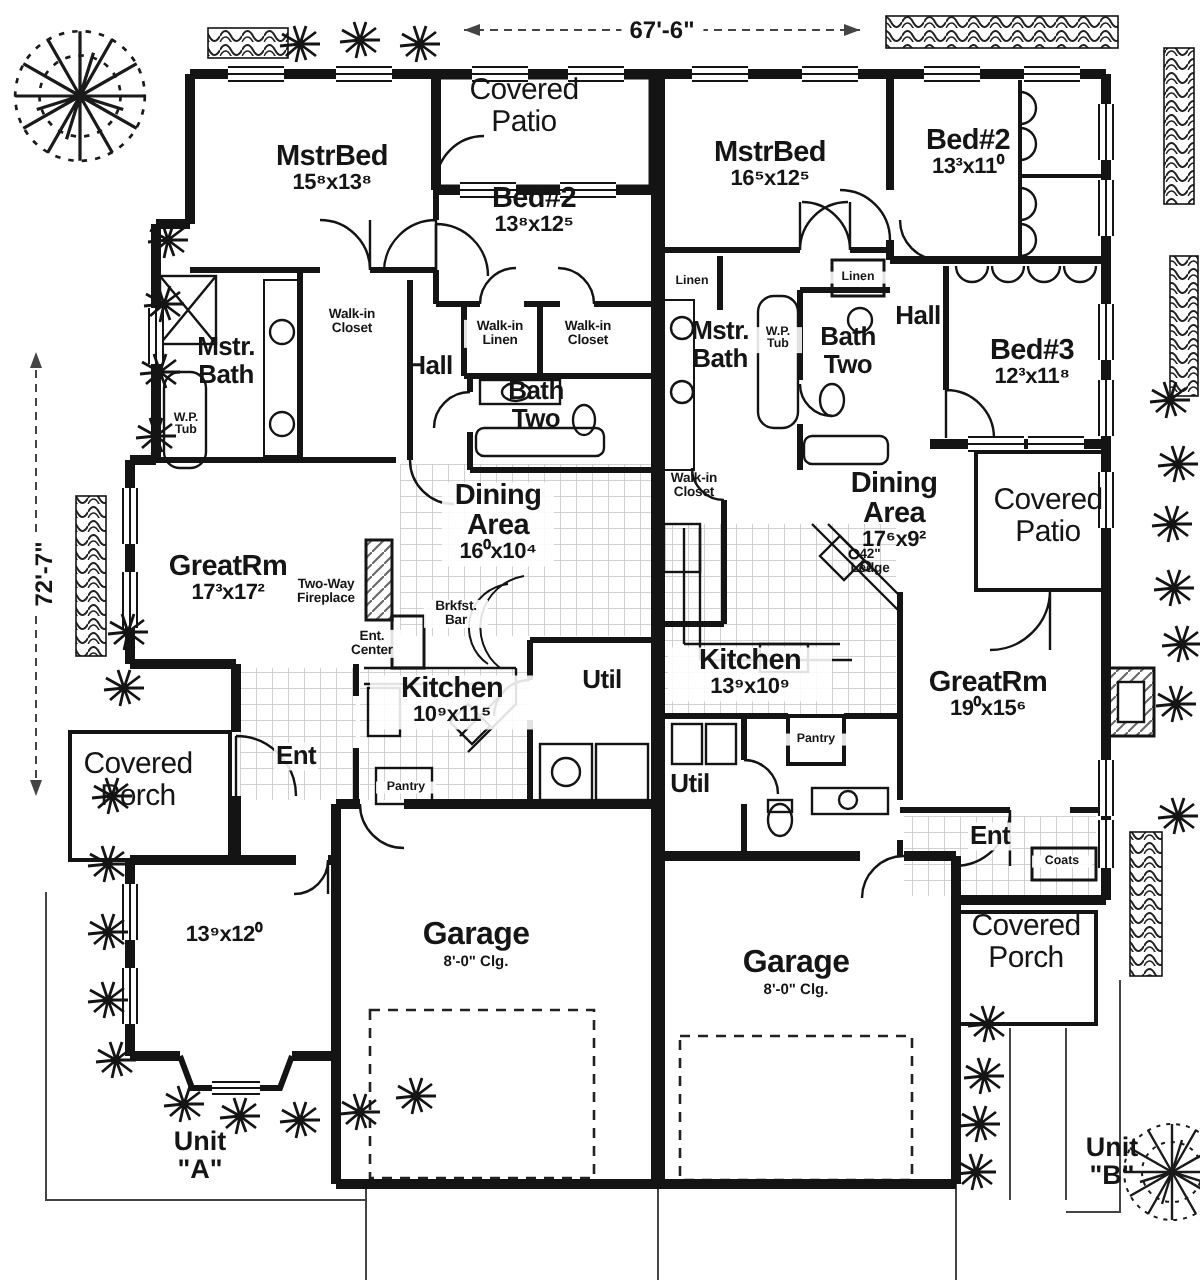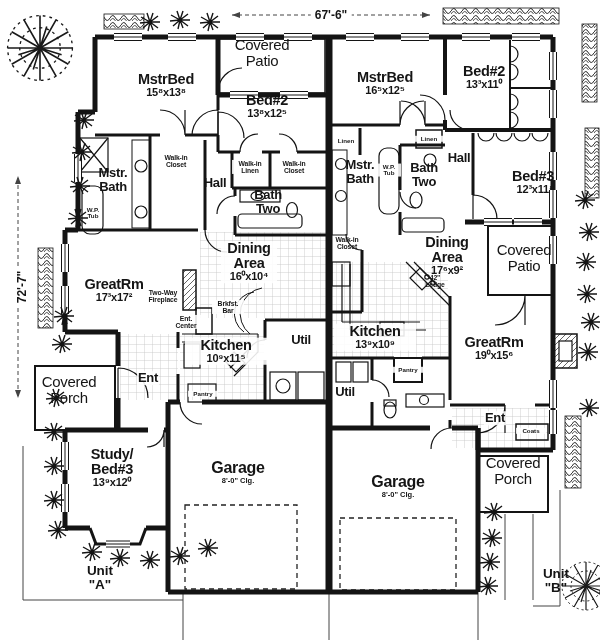--- a/index.html
+++ b/index.html
@@ -395,21 +395,20 @@
 <div class="lbl sm halo" style="left:228px;top:307px;width:30px;">Brkfst. Bar</div>
 <div class="lbl halo" style="left:226px;top:351px;width:80px;">
       <span class="rn">Kitchen</span>
       <span class="rd">10⁹x11⁵</span>
     </div>
 <div class="lbl md" style="left:301px;top:340px;">Util</div>
 <div class="lbl md halo" style="left:148px;top:378px;">Ent</div>
 <div class="lbl big" style="left:69px;top:390px;width:74px;">Covered Porch</div>
 <div class="lbl xs halo" style="left:203px;top:394px;width:28px;">Pantry</div>
 <div class="lbl" style="left:112px;top:468px;width:60px;">
-      <span class="rn">Study/ Bed#3</span>
       <span class="rd">13⁹x12⁰</span>
     </div>
 <div class="lbl" style="left:238px;top:472px;width:90px;">
       <span class="rn" style="font-size:16px;">Garage</span>
       <span class="clg">8'-0" Clg.</span>
     </div>
 <div class="lbl unit" style="left:100px;top:578px;width:36px;">Unit "A"</div>
 
 <div class="lbl" style="left:385px;top:83px;width:90px;">
       <span class="rn">MstrBed</span>
@@ -418,21 +417,21 @@
 <div class="lbl" style="left:484px;top:77px;width:70px;">
       <span class="rn">Bed#2</span>
       <span class="rd">13³x11⁰</span>
     </div>
 <div class="lbl xs" style="left:346px;top:141px;width:30px;">Linen</div>
 <div class="lbl xs halo" style="left:429px;top:139px;width:26px;">Linen</div>
 <div class="lbl md" style="left:360px;top:172px;width:44px;">Mstr. Bath</div>
 <div class="lbl xs halo" style="left:389px;top:170px;width:22px;">W.P. Tub</div>
 <div class="lbl md" style="left:424px;top:175px;width:36px;">Bath Two</div>
 <div class="lbl md" style="left:459px;top:158px;">Hall</div>
-<div class="lbl" style="left:516px;top:182px;width:76px;text-align:right;">
+<div class="lbl" style="left:516px;top:182px;width:76px;">
       <span class="rn">Bed#3</span>
       <span class="rd">12³x11⁸</span>
     </div>
 <div class="lbl sm" style="left:347px;top:243px;width:34px;">Walk-in Closet</div>
 <div class="lbl" style="left:447px;top:256px;width:54px;">
       <span class="rn">Dining Area</span>
       <span class="rd">17⁶x9²</span>
     </div>
 <div class="lbl sm" style="left:435px;top:281px;width:28px;">42" Ledge</div>
 <div class="lbl big" style="left:524px;top:258px;width:68px;">Covered Patio</div>

